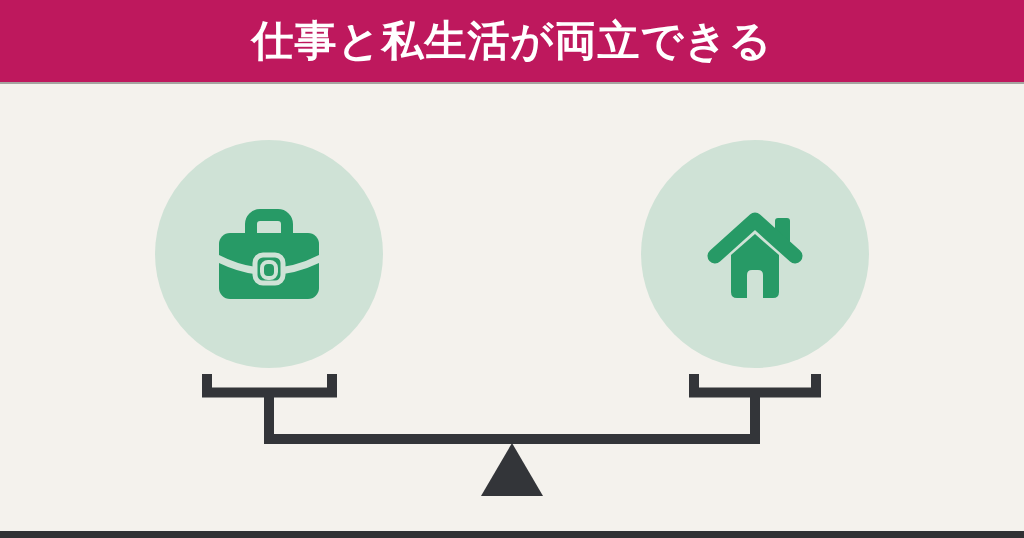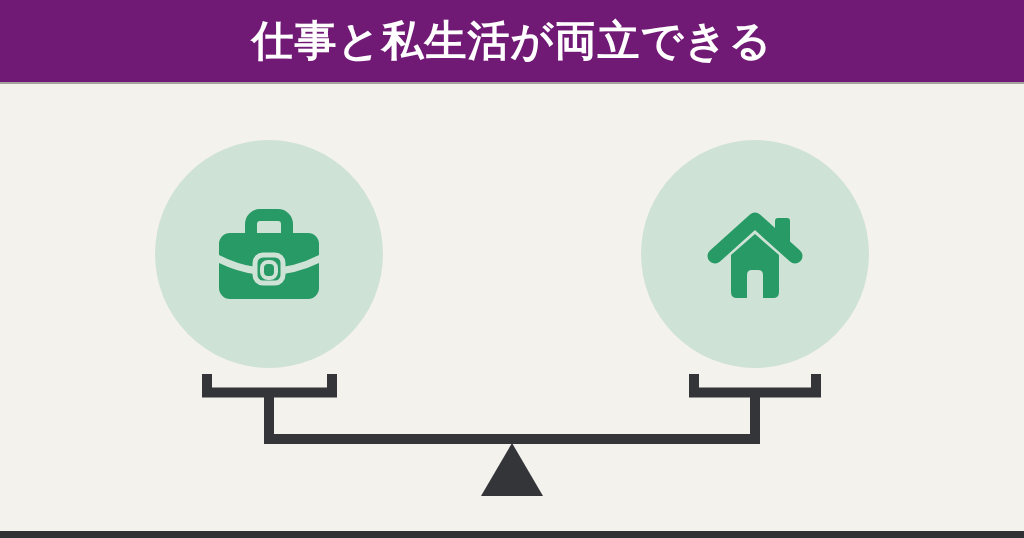--- a/index.html
+++ b/index.html
@@ -11,21 +11,21 @@
     position: relative;
   }
   .canvas {
     position: absolute; inset: 0;
     width: 1024px; height: 538px;
     background: #f4f2ed;
   }
   .header {
     position: absolute; top: 0; left: 0;
     width: 1024px; height: 84px;
-    background: #701a75;
+    background: #be185d;
     border-bottom: 2px solid #a5a5a0;
     display: flex; align-items: center; justify-content: center;
   }
   .title {
     color: #ffffff;
     font-size: 42px;
     font-weight: bold;
     letter-spacing: 1px;
     line-height: 1;
     white-space: nowrap;

